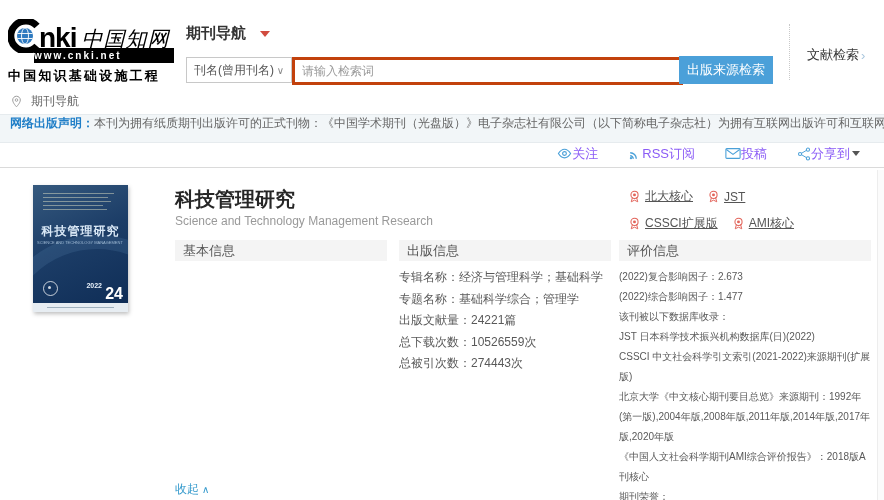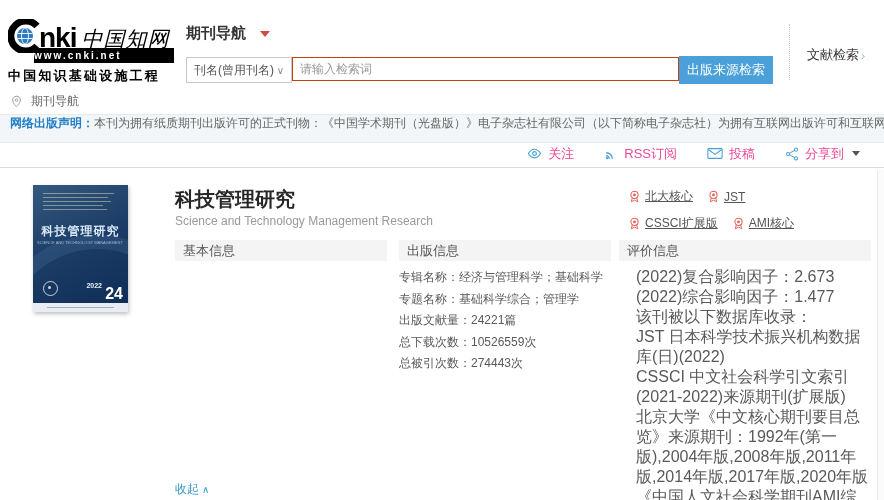--- a/index.html
+++ b/index.html
@@ -14,34 +14,34 @@
   .logo-nki{font-size:28px;font-weight:bold;color:#000;line-height:30px;letter-spacing:-1px;margin-left:-3px;}
   .logo-cn{font-family:"DejaVu Serif","Liberation Serif",serif;font-weight:normal;font-style:italic;font-size:21px;color:#000;margin-left:5px;letter-spacing:1px;}
   .logo-bar{margin:-5px 0 0 26px;width:140px;height:15px;background:#000;color:#fff;font-size:10px;font-weight:bold;letter-spacing:2px;line-height:15px;}
   .logo-caption{font-size:13px;font-weight:bold;color:#000;letter-spacing:2.2px;margin-top:4px;white-space:nowrap;}
 
   .nav-title{position:absolute;left:186px;top:16px;font-size:15px;font-weight:bold;color:#333;cursor:pointer;}
   .tri-red{display:inline-block;margin-left:10px;width:0;height:0;border-left:5px solid transparent;border-right:5px solid transparent;border-top:6px solid #d14b3f;vertical-align:middle;}
 
   .search-select{position:absolute;left:186px;top:49px;width:90px;height:24px;border:1px solid #c8c8c8;background:#fff;font-size:12px;color:#555;display:flex;align-items:center;justify-content:space-between;padding:0 7px;cursor:pointer;}
   .sel-chev{color:#888;font-size:10px;}
-  .search-input{position:absolute;left:292px;top:49px;width:371px;height:22px;border:1px solid #c2410c;font-size:12px;padding:0 7px;color:#333;outline:none;}
+  .search-input{position:absolute;left:292px;top:49px;width:371px;height:22px;border:3px solid #c2410c;font-size:12px;padding:0 7px;color:#333;outline:none;}
   .search-input::placeholder{color:#9a9a9a;}
   .search-btn{position:absolute;left:679px;top:48px;width:94px;height:28px;background:#4ba0d9;color:#fff;font-size:13px;border:none;text-align:center;line-height:28px;cursor:pointer;}
   .vdivider{position:absolute;left:789px;top:16px;height:56px;border-left:1px dotted #c9c9c9;}
   .doc-search{position:absolute;left:807px;top:38px;font-size:13px;color:#333;cursor:pointer;display:flex;align-items:center;gap:2px;}
   .doc-chev{color:#a8c6dd;font-size:13px;}
 
   
   .breadcrumb{position:absolute;top:88px;left:0;right:0;height:26px;display:flex;align-items:center;padding-left:10px;background:#fff;}
   .breadcrumb .bc-label{font-size:12px;color:#666;margin-left:8px;cursor:pointer;}
   .notice{position:absolute;top:114px;left:0;right:0;height:27px;background:#f2f6f8;border-top:1px solid #e6ebee;border-bottom:1px solid #e6ebee;display:flex;align-items:flex-start;padding-left:10px;font-size:12px;color:#666;white-space:nowrap;overflow:hidden;}
   .notice .n-label{color:#1f7ec7;font-weight:bold;flex:0 0 auto;}
   .actions{position:absolute;top:141px;right:24px;height:25px;display:flex;gap:30px;align-items:center;}
-  .action{display:flex;align-items:center;gap:6px;font-size:13px;color:#ec4899;cursor:pointer;}
+  .action{display:flex;align-items:center;font-size:13px;color:#8b5cf6;cursor:pointer;}
   .action .a-icon{display:flex;align-items:center;}
   .caret-dn{display:inline-block;width:0;height:0;border-left:4px solid transparent;border-right:4px solid transparent;border-top:5px solid #555;margin-left:2px;}
   .content-divider{position:absolute;top:167px;left:0;right:0;border-top:1px solid #dadada;}
 
   
   .cover{position:absolute;left:33px;top:185px;width:95px;height:127px;background:linear-gradient(155deg,#35597e 0%,#1c3d67 45%,#0e2c55 100%);box-shadow:1px 2px 4px rgba(0,0,0,.25);overflow:hidden;}
   .cover .swoosh{position:absolute;width:180px;height:180px;border:14px solid rgba(120,170,215,.14);border-radius:50%;left:-40px;top:50px;}
   .cover .microlines{position:absolute;top:8px;left:10px;right:14px;}
   .cover .microlines i{display:block;height:1px;background:rgba(255,250,210,.42);margin-bottom:3px;}
   .cover .microlines i:nth-child(2){width:92%;}
@@ -62,21 +62,21 @@
   .badges{position:absolute;left:628px;top:188px;width:210px;display:flex;flex-wrap:wrap;column-gap:14px;row-gap:10px;}
   .badge{display:flex;align-items:center;gap:4px;font-size:12px;color:#555;white-space:nowrap;text-decoration:underline;}
 
   
   .col{position:absolute;top:240px;}
   .col-basic{left:175px;width:212px;}
   .col-pub{left:399px;width:212px;}
   .col-eval{left:619px;width:252px;}
   .col-header{height:21px;line-height:21px;background:#f4f4f4;color:#555;font-size:13px;padding-left:8px;margin-bottom:6px;}
   .info-row{font-size:12px;color:#595959;line-height:21.5px;white-space:nowrap;}
-  .eval-line{font-size:16px;color:#595959;line-height:20px;margin-left:17px;}
+  .eval-line{font-size:10px;color:#595959;line-height:20px;}
   .collapse{position:absolute;left:175px;top:481px;font-size:12px;color:#3399cc;cursor:pointer;}
   .collapse .up{font-size:10px;margin-left:3px;}
   .scroll-edge{position:absolute;right:0;top:170px;bottom:0;width:6px;background:#fbfbfb;border-left:1px solid #ededed;}
 </style>
 </head>
 <body>
 
 <div class="page">
 
   <div class="header">

